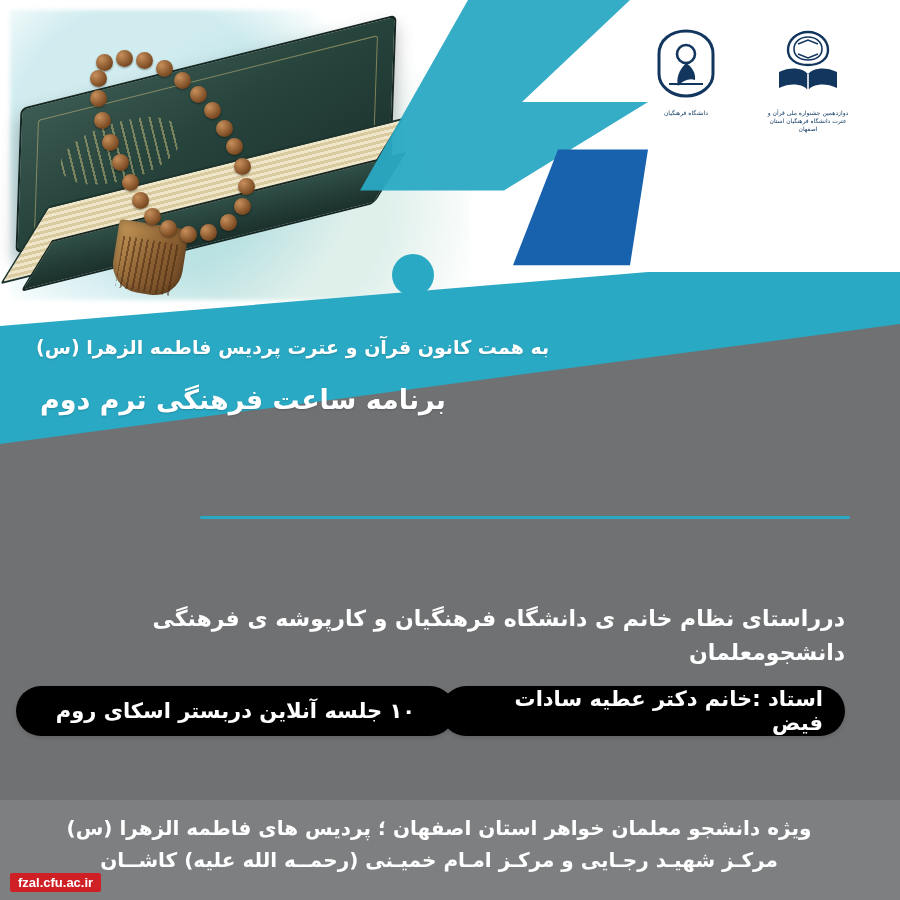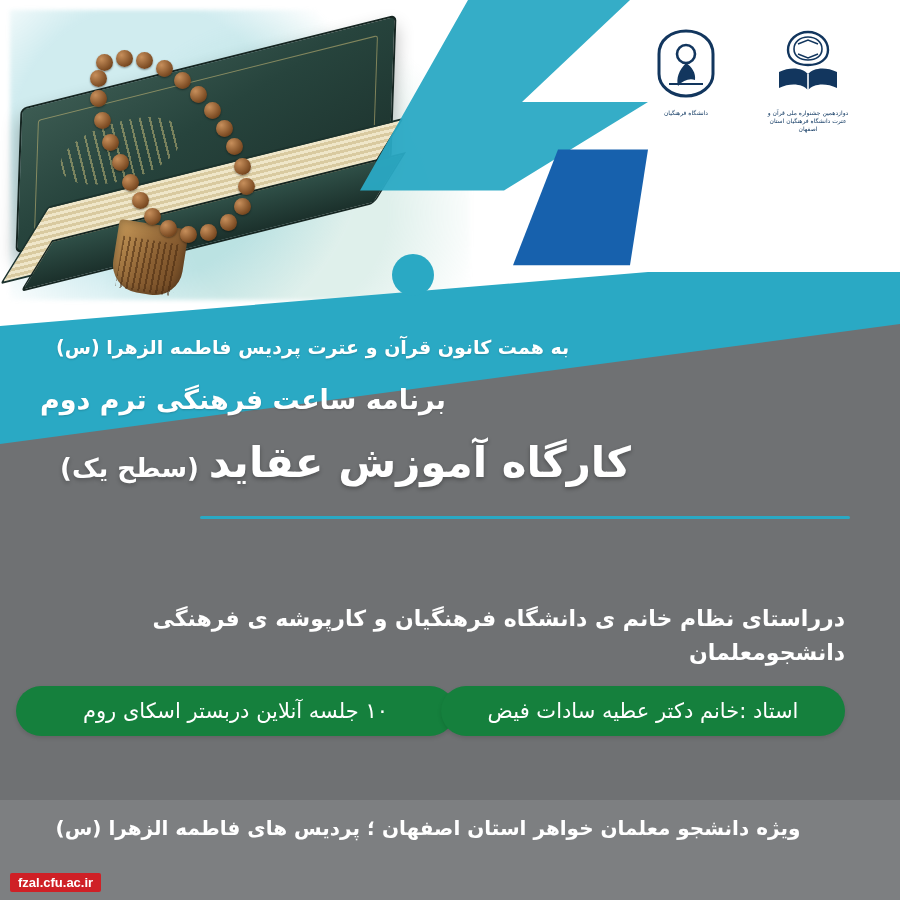--- a/index.html
+++ b/index.html
@@ -176,21 +176,21 @@
   }
 
   
   .content {
     position: absolute;
     left: 0; top: 0;
     width: 900px; height: 900px;
   }
   .line-sponsor {
     position: absolute;
-    right: 44px; top: 336px;
+    right: 64px; top: 336px;
     width: 800px;
     text-align: left;
     color: #ffffff;
     font-size: 19px;
     font-weight: bold;
     direction: rtl;
     text-shadow: 0 1px 2px rgba(0,0,0,0.18);
   }
   .line-program {
     position: absolute;
@@ -251,25 +251,25 @@
     color: #ffffff;
     font-size: 22px;
     font-weight: bold;
     line-height: 1.55;
     direction: rtl;
   }
 
   
   .pill {
     position: absolute;
-    background: #15803d;
+    background: #000000;
     border-radius: 26px;
     color: #ffffff;
     font-size: 21px;
-    font-weight: normal;
+    font-weight: bold;
     display: flex;
     align-items: center;
     justify-content: center;
     padding: 0 22px;
     height: 50px;
     direction: rtl;
     box-shadow: 0 2px 4px rgba(0,0,0,0.12);
   }
   .pill-teacher {
     right: 55px; top: 686px;
@@ -282,21 +282,21 @@
 
   
   .footer-band {
     position: absolute;
     left: 0; top: 800px;
     width: 900px; height: 100px;
     background: #7d7f81;
   }
   .footer-text {
     position: absolute;
-    right: 77px; top: 812px;
+    right: 66px; top: 812px;
     width: 790px;
     text-align: center;
     color: #ffffff;
     font-size: 20px;
     font-weight: bold;
     line-height: 1.6;
     direction: rtl;
   }
   .watermark {
     position: absolute;
@@ -378,30 +378,28 @@
       </svg>
       <div class="logo-caption">دانشگاه فرهنگیان</div>
     </div>
   </div>
 
   <div class="content">
 
     <div class="line-sponsor">به همت کانون قرآن و عترت پردیس فاطمه الزهرا (س)</div>
     <div class="line-program">برنامه ساعت فرهنگی ترم دوم</div>
 
-    <div class="title-row">
-      <span class="title-main">کارگاه آموزش عقاید</span><span class="title-level">(سطح یک)</span>
-    </div>
     <div class="title-rule"></div>
 
     <div class="desc">درراستای نظام خانم ی دانشگاه فرهنگیان و کارپوشه ی فرهنگی دانشجومعلمان</div>
 
     <div class="pill pill-sessions">۱۰ جلسه آنلاین دربستر اسکای روم</div>
     <div class="pill pill-teacher">استاد :خانم دکتر عطیه سادات فیض</div>
 
     <div class="footer-band"></div>
     <div class="footer-text">
       <div>ویژه دانشجو معلمان خواهر استان اصفهان ؛ پردیس های فاطمه الزهرا (س)</div>
+      <div>مرکـز شهیـد رجـایی و مرکـز امـام خمیـنی (رحمــه الله علیه) کاشــان</div>
     </div>
 
     <div class="watermark">fzal.cfu.ac.ir</div>
   </div>
 </div>
 
 </body></html>

